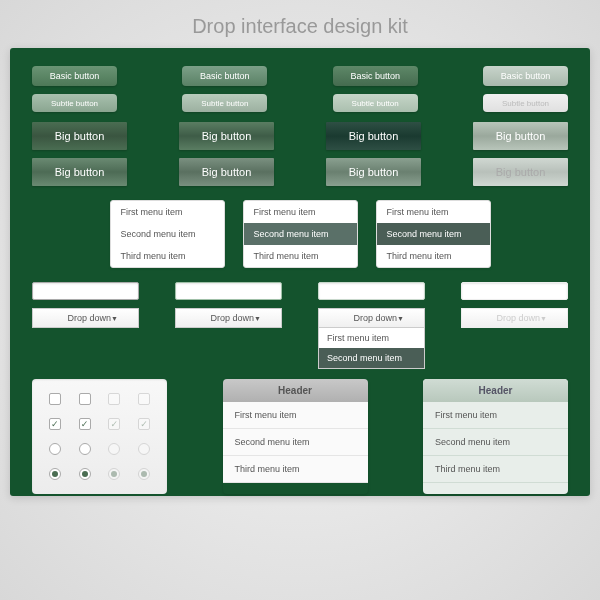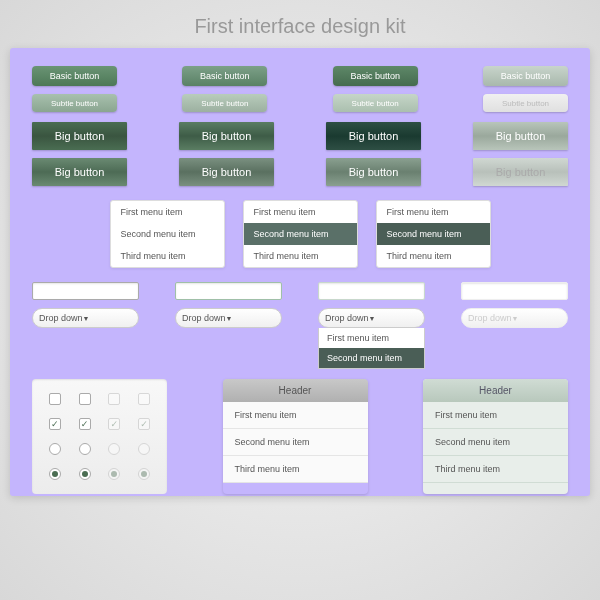--- a/index.html
+++ b/index.html
@@ -1,18 +1,18 @@
 <!DOCTYPE html>
 <html><head>
 <meta charset="utf-8">
 <style>
 *{margin:0;padding:0;box-sizing:border-box;font-family:Arial,sans-serif}
 body{background:radial-gradient(ellipse at center,#f5f5f5 0%,#d8d8d8 100%);width:600px;height:600px;padding:15px 10px}
 .title{text-align:center;color:#999;font-size:20px;font-weight:300;margin-bottom:10px}
-.panel{background:#c4b5fd;border-radius:3px;box-shadow:0 2px 8px rgba(0,0,0,0.15);padding:18px 22px;height:448px}
+.panel{background:#14532d;border-radius:3px;box-shadow:0 2px 8px rgba(0,0,0,0.15);padding:18px 22px;height:448px}
 .row{display:flex;justify-content:space-between;margin-bottom:8px}
 .btn{border:none;border-radius:4px;color:#fff;font-size:9px;cursor:pointer;box-shadow:0 1px 2px rgba(0,0,0,0.2)}
 .basic{width:85px;height:20px;background:linear-gradient(#6a9474,#4d7857)}
 .basic.v2{background:linear-gradient(#7ca088,#5a8165)}
 .basic.v3{background:linear-gradient(#5e8868,#456b4f)}
 .basic.v4{background:linear-gradient(#c8d4cb,#a8b8ac)}
 .subtle{width:85px;height:18px;background:linear-gradient(#a8c0ae,#8aa590);font-size:8px}
 .subtle.v2{background:linear-gradient(#b8ccbc,#9cb0a0)}
 .subtle.v3{background:linear-gradient(#c5d5c8,#aabfae)}
 .subtle.v4{background:linear-gradient(#f0f0f0,#e0e0e0);color:#bbb}
@@ -30,44 +30,44 @@
 .menu-item.sel{background:#5a7068;color:#fff}
 .menu-item.sel2{background:#4a5e56;color:#fff}
 .inputs{display:flex;justify-content:space-between;margin:12px 0 8px}
 .input{width:107px;height:18px;border:1px solid #ccc;border-radius:2px;box-shadow:inset 0 1px 2px rgba(0,0,0,0.1)}
 .input.i1{border-color:#aaa}
 .input.i2{border-color:#a0c0a8}
 .input.i3{border-color:#c8d8cc}
 .input.i4{border-color:#eee}
 .drops{display:flex;justify-content:space-between;margin-bottom:10px;align-items:flex-start}
 .drop{width:107px;position:relative}
-.drop-btn{width:100%;height:20px;border:1px solid #ccc;border-radius:10px;background:linear-gradient(#fff,#f0f0f0);display:flex;align-items:center;justify-content:flex-start;padding:0 6px;font-size:9px;color:#555;cursor:pointer}
+.drop-btn{width:100%;height:20px;border:1px solid #ccc;border-radius:0;background:linear-gradient(#fff,#f0f0f0);display:flex;align-items:center;justify-content:flex-end;padding:0 20px;font-size:9px;color:#555;cursor:pointer}
 .drop-btn .arrow{font-size:7px}
 .drop.d4 .drop-btn{border-color:#eee;color:#ccc}
 .drop-list{border:1px solid #ccc;border-top:none;background:#fff}
 .drop-list .menu-item{padding:5px 8px}
 .bottom{display:flex;justify-content:space-between;margin-top:8px}
 .check-panel{width:135px;height:115px;background:linear-gradient(#f8f8f8,#ececec);border-radius:4px;box-shadow:inset 0 1px 2px rgba(0,0,0,0.1);padding:8px;display:grid;grid-template-columns:repeat(4,1fr);grid-template-rows:repeat(4,1fr);place-items:center}
 .cb{width:12px;height:12px;border:1px solid #aaa;border-radius:2px;background:#fff;display:flex;align-items:center;justify-content:center;font-size:9px;color:#4a6d52}
 .cb.ck::after{content:"✓"}
 .cb.dim{opacity:0.4}
 .rb{width:12px;height:12px;border:1px solid #aaa;border-radius:50%;background:#fff;display:flex;align-items:center;justify-content:center}
 .rb.ck::after{content:"";width:6px;height:6px;border-radius:50%;background:#4a6d52}
 .rb.dim{opacity:0.4}
 .list-panel{width:145px;border-radius:4px;overflow:hidden;box-shadow:0 1px 3px rgba(0,0,0,0.15)}
-.list-header{background:linear-gradient(#c8c8c8,#b0b0b0);color:#555;text-align:center;padding:6px;font-size:10px;font-weight:normal}
+.list-header{background:linear-gradient(#c8c8c8,#b0b0b0);color:#555;text-align:center;padding:6px;font-size:10px;font-weight:bold}
 .list-panel .menu-item{border-bottom:1px solid #e5e5e5;background:#fafafa;padding:8px 12px;font-size:9px}
 .list-panel.l2{background:#e8eeea}
 .list-panel.l2 .list-header{background:linear-gradient(#d0dcd4,#b8c8bc);color:#556}
 .list-panel.l2 .menu-item{background:#e8eeea;border-bottom:1px solid #d0dcd4}
 </style>
 </head>
 <body>
 
-<div class="title">First interface design kit</div>
+<div class="title">Drop interface design kit</div>
 <div class="panel">
 
 <div class="row">
 <button class="btn basic">Basic button</button>
 <button class="btn basic v2">Basic button</button>
 <button class="btn basic v3">Basic button</button>
 <button class="btn basic v4">Basic button</button>
 </div>
 <div class="row">
 <button class="btn subtle">Subtle button</button>

